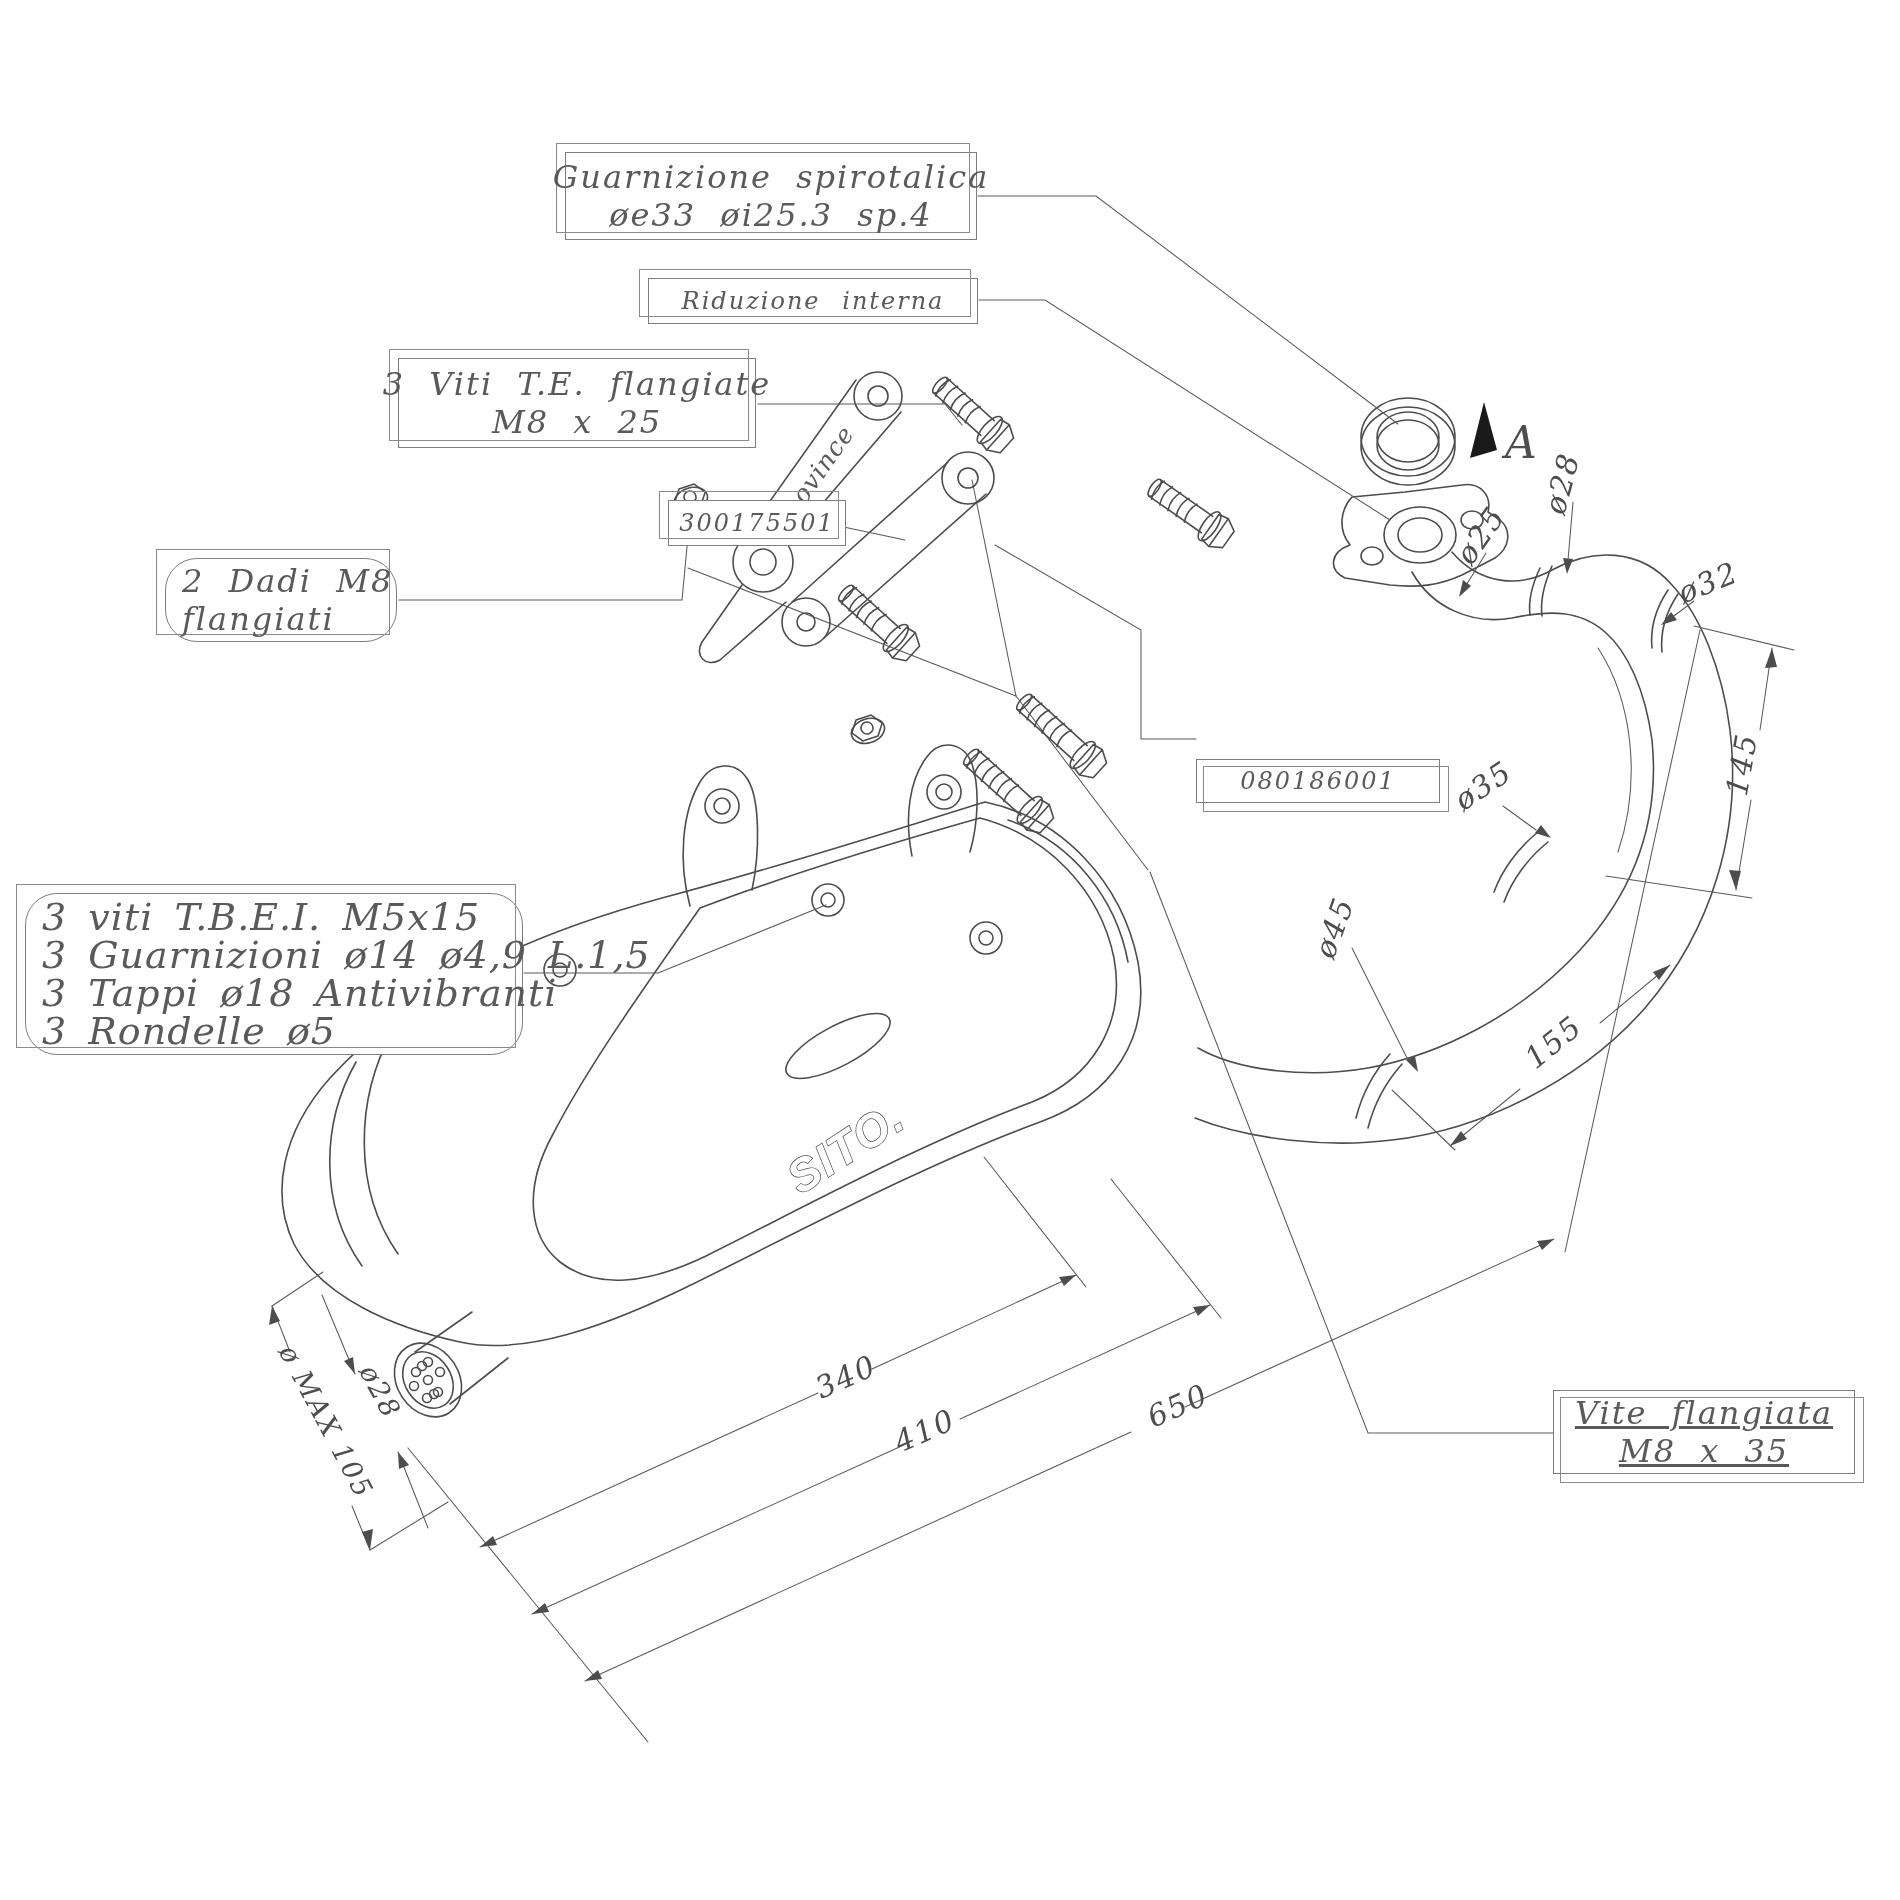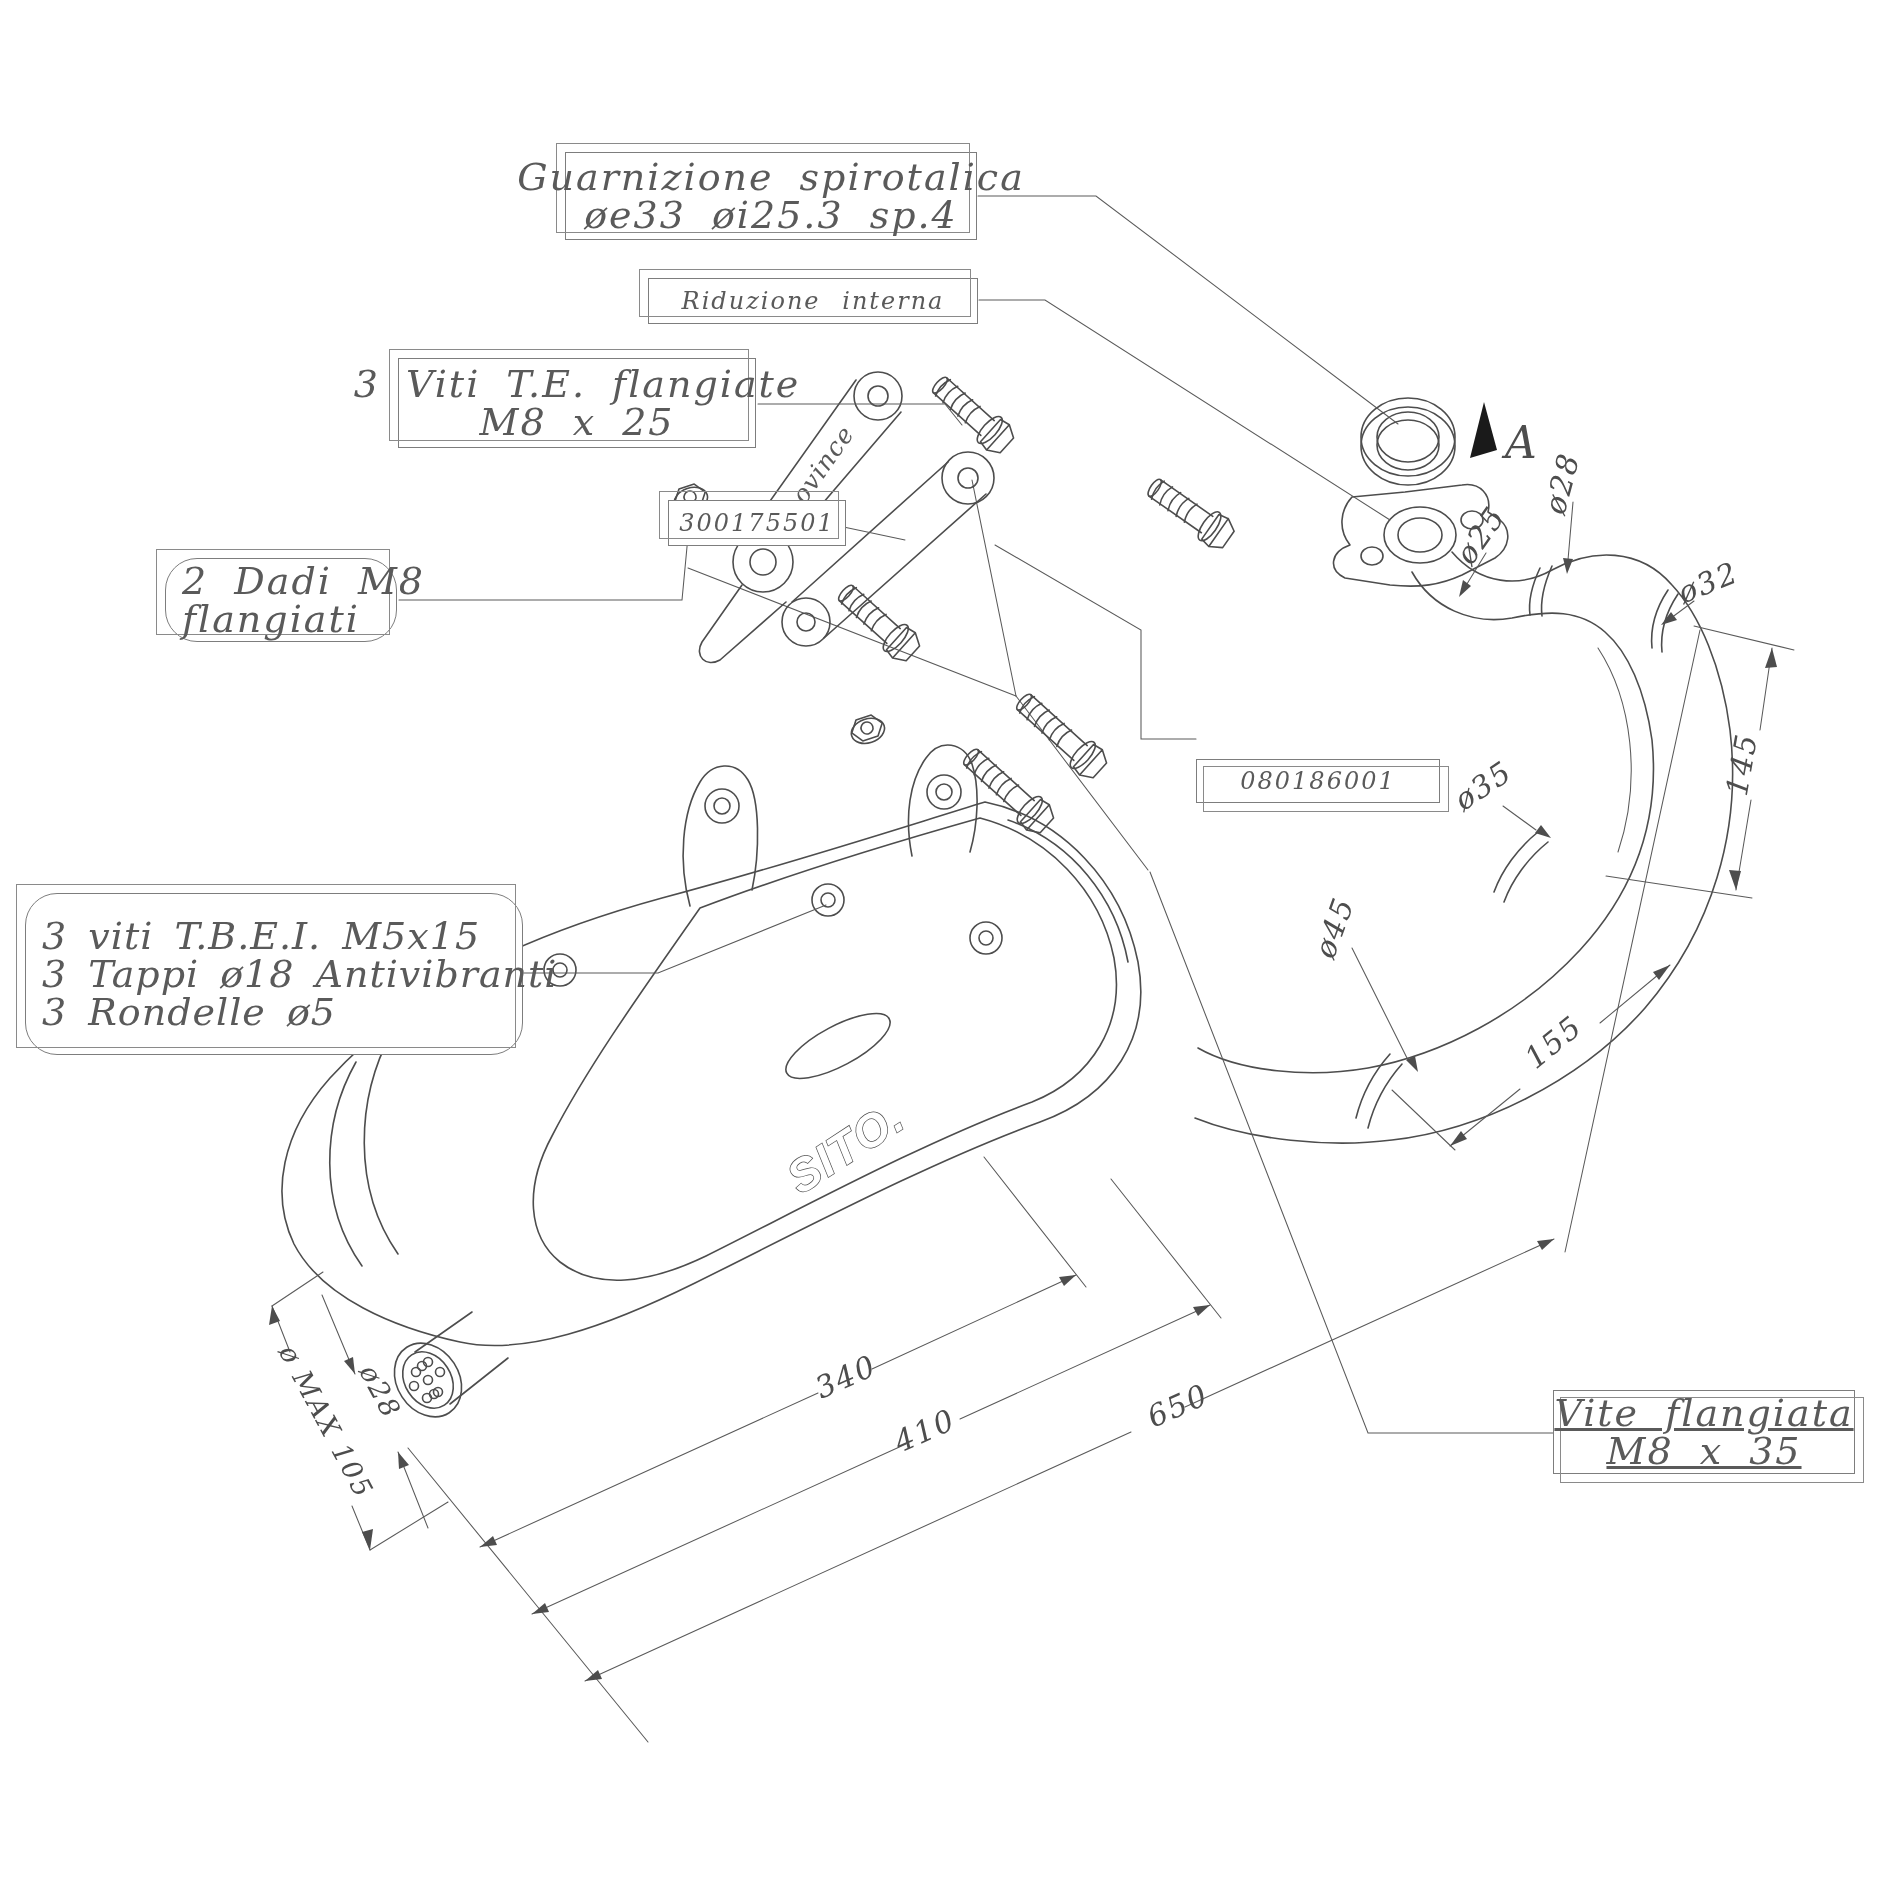--- a/index.html
+++ b/index.html
@@ -3,21 +3,21 @@
 <meta charset="utf-8">
 <style>
   html,body{margin:0;padding:0;background:#ffffff;}
   .stage{position:relative;width:1900px;height:1900px;background:#ffffff;overflow:hidden;
          font-family:"DejaVu Serif", serif;color:#4d4d4d;}
   .art{position:absolute;left:0;top:0;width:1900px;height:1900px;}
 
   
   .cadbox{position:absolute;box-sizing:border-box;border:1.6px solid #7d7d7d;background:#fff;
           display:flex;flex-direction:column;justify-content:center;align-items:center;
-          font-style:italic;font-size:38px;line-height:38px;color:#5a5a5a;
+          font-style:italic;font-size:32px;line-height:38px;color:#5a5a5a;
           letter-spacing:2px;word-spacing:12px;white-space:nowrap;z-index:3;}
   .cadbox::before{content:"";position:absolute;inset:-1.6px;border:1.4px solid #8a8a8a;z-index:-1;}
   .shadow-tl::before{transform:translate(-8px,-8px);}
   .shadow-br::before{transform:translate(8px,8px);}
   .leftalign{align-items:flex-start;padding-left:16px;border-radius:32px;}
   .small{font-size:24px;line-height:34px;}
   .kitbox{font-size:38px;line-height:38px;letter-spacing:1px;word-spacing:8px;}
 
   .dimtxt{font-family:"DejaVu Serif",serif;font-style:italic;font-size:30px;fill:#4d4d4d;
           letter-spacing:2px;}
@@ -301,20 +301,21 @@
   <span>2 Dadi M8</span>
   <span>flangiati</span>
 </div>
 
 <div class="cadbox shadow-br small" style="left:1196px;top:759px;width:244px;height:44px;">
   <span>080186001</span>
 </div>
 
 <div class="cadbox shadow-tl leftalign kitbox" style="left:25px;top:893px;width:498px;height:162px;">
   <span>3 viti T.B.E.I. M5x15</span>
+  <span>3 Guarnizioni ø14 ø4,9 L.1,5</span>
   <span>3 Tappi ø18 Antivibranti</span>
   <span>3 Rondelle ø5</span>
 </div>
 
 <div class="cadbox shadow-br" style="left:1553px;top:1390px;width:302px;height:84px;text-decoration:underline;">
   <span>Vite flangiata</span>
   <span>M8 x 35</span>
 </div>
 
 </div>

